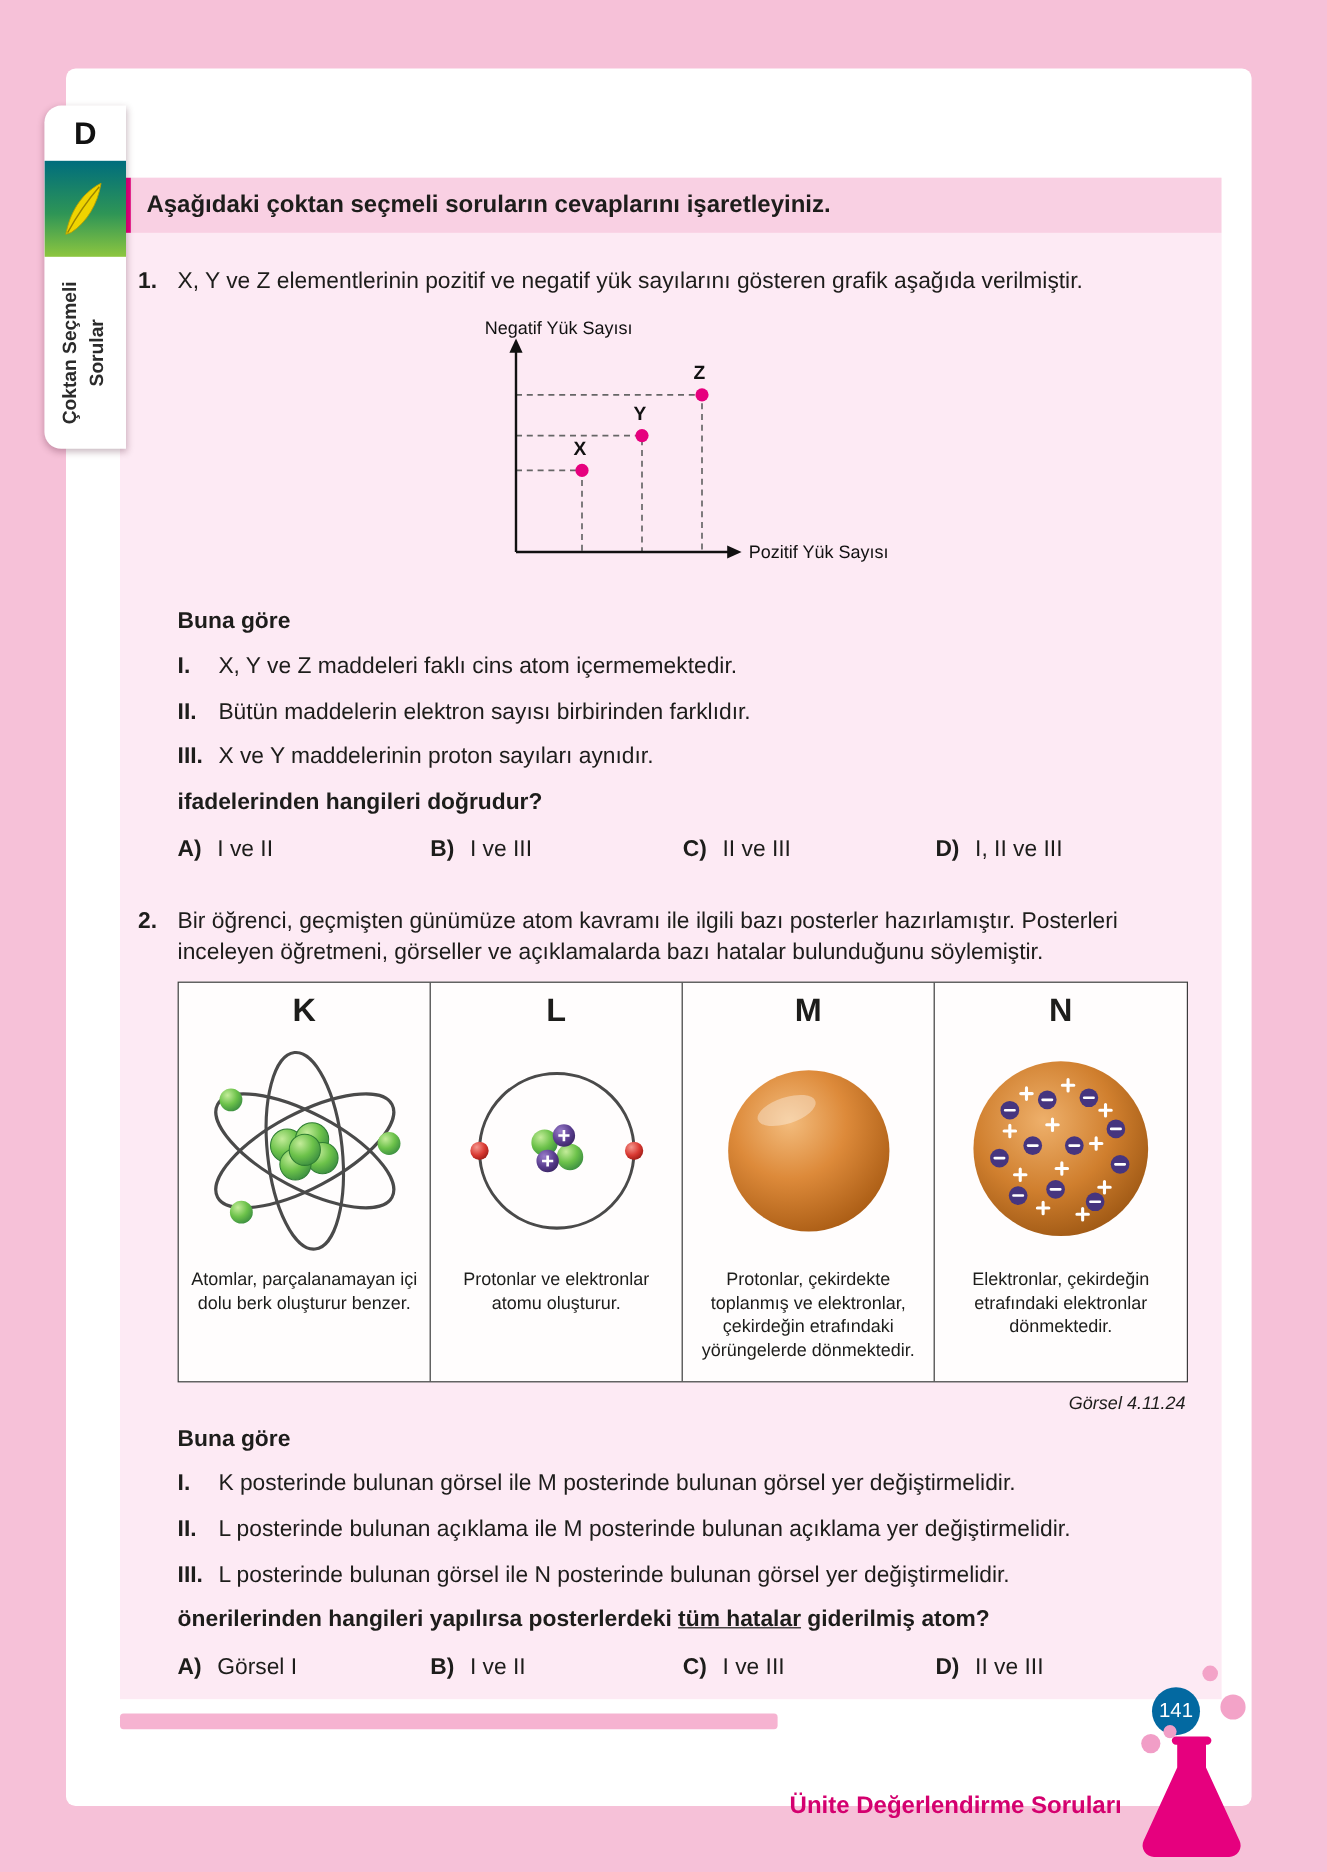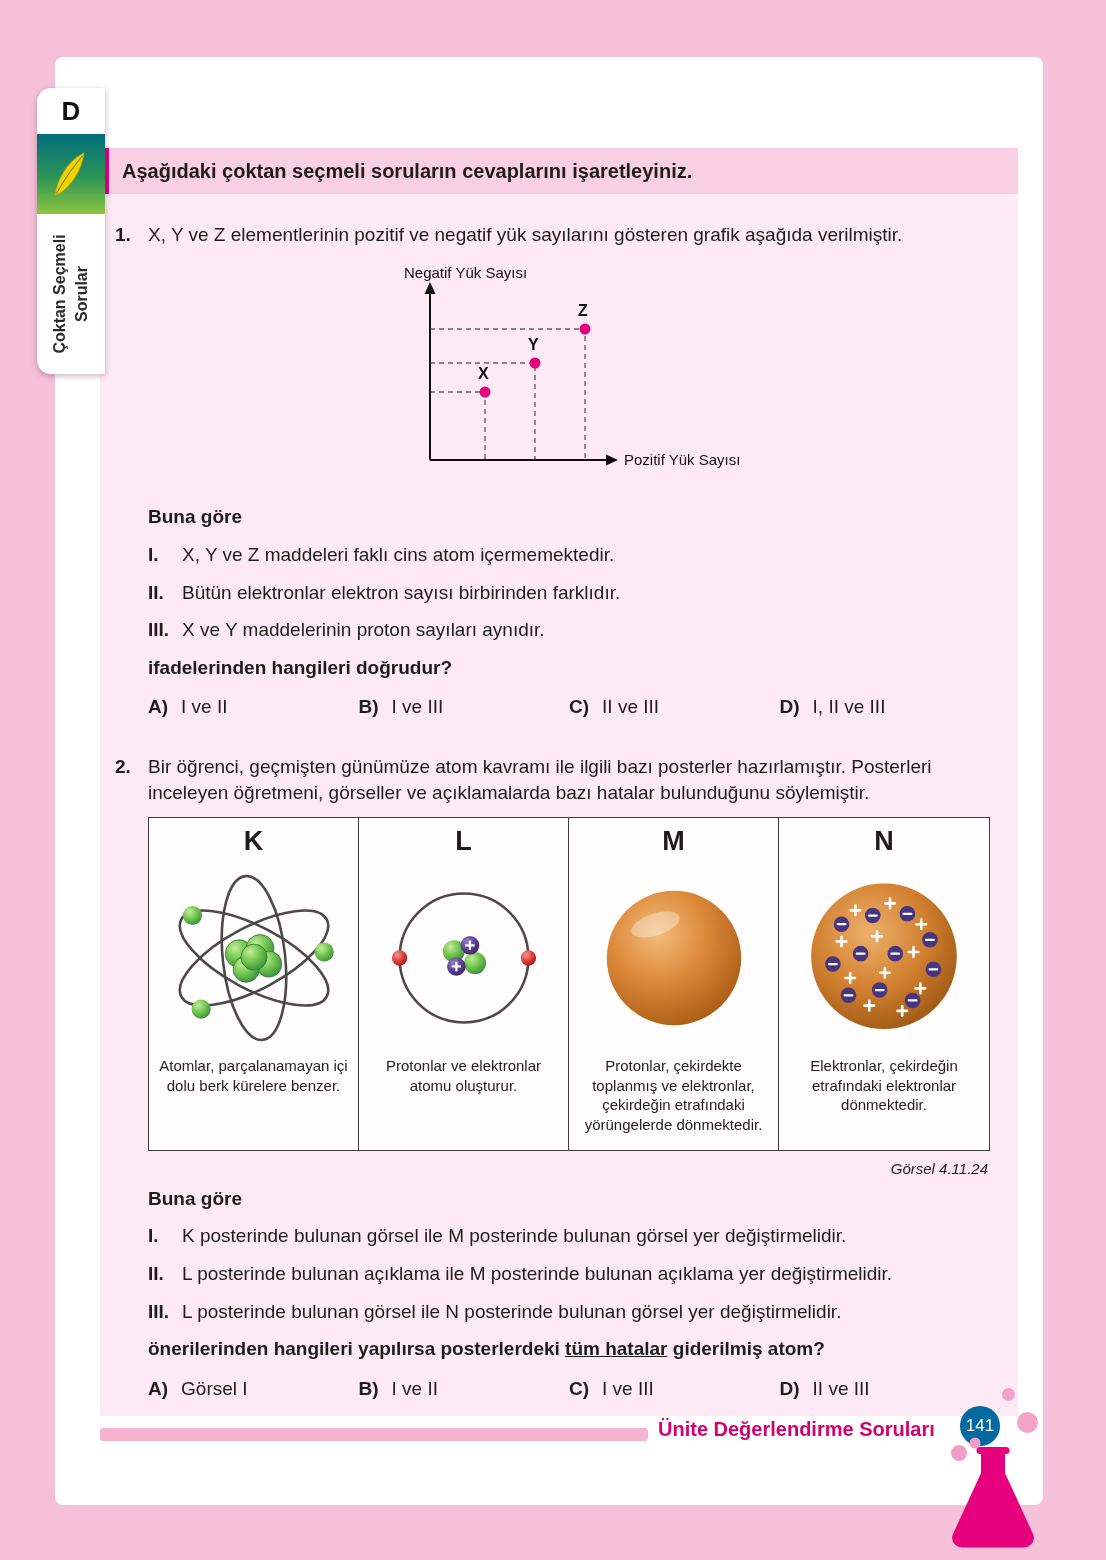--- a/index.html
+++ b/index.html
@@ -48,21 +48,21 @@
            display:flex; flex-direction:column; align-items:center; }
   .pcell:last-child { border-right:none; }
   .plabel { font-size:27px; font-weight:bold; margin-top:5px; }
   .pimg { height:196px; display:flex; align-items:center; justify-content:center; }
   .pcap { font-size:15px; text-align:center; padding:0 6px; line-height:1.32; font-weight:500; }
 
   .gcaption { text-align:right; font-style:italic; font-size:15px; margin:8px 2px 6px 0; }
 
   .fbar { position:absolute; left:45px; top:1371px; width:548px; height:13px;
           background:#f6b3d1; border-radius:3px; }
-  .flabel { position:absolute; left:603px; top:1361px; font-size:20px;
+  .flabel { position:absolute; left:603px; top:1437px; font-size:20px;
             font-weight:bold; color:#d4006f; }
   .pgnum { position:absolute; left:905px; top:1349px; width:40px; height:40px;
            border-radius:50%; background:#0369a1; color:#fff; font-weight:normal;
            font-size:17px; display:flex; align-items:center; justify-content:center; }
   .dot-sm { position:absolute; left:947px; top:1331px; width:13px; height:13px;
             border-radius:50%; background:#f3a3c8; }
   .dot-lg { position:absolute; left:962px; top:1355px; width:21px; height:21px;
             border-radius:50%; background:#f3a3c8; }
 
   .flask { position:absolute; left:933px; top:1437px; }
@@ -124,21 +124,21 @@
           </div>
 
           <div class="bold-line">Buna göre</div>
 
           <div class="statement">
             <span class="slabel">I.</span>
             <span class="stext">X, Y ve Z maddeleri faklı cins atom içermemektedir.</span>
           </div>
           <div class="statement">
             <span class="slabel">II.</span>
-            <span class="stext">Bütün elektronlar elektron sayısı birbirinden farklıdır.</span>
+            <span class="stext">Bütün maddelerin elektron sayısı birbirinden farklıdır.</span>
           </div>
           <div class="statement">
             <span class="slabel">III.</span>
             <span class="stext">X ve Y maddelerinin proton sayıları aynıdır.</span>
           </div>
 
           <div class="qline">ifadelerinden hangileri doğrudur?</div>
 
           <div class="options">
             <div class="opt">
@@ -189,21 +189,21 @@
                     <circle cx="112" cy="94" r="16" fill="url(#gGreenK)"></circle>
                     <circle cx="122" cy="112" r="15" fill="url(#gGreenK)"></circle>
                     <circle cx="96" cy="118" r="15" fill="url(#gGreenK)"></circle>
                     <circle cx="105" cy="104" r="15" fill="url(#gGreenK)"></circle>
                   </g>
                   <circle cx="34" cy="56" r="11" fill="url(#gGreenK)"></circle>
                   <circle cx="186" cy="98" r="11" fill="url(#gGreenK)"></circle>
                   <circle cx="44" cy="164" r="11" fill="url(#gGreenK)"></circle>
                 </svg>
               </div>
-              <div class="pcap">Atomlar, parçalanamayan içi dolu berk kürelere benzer.</div>
+              <div class="pcap">Atomlar, parçalanamayan içi dolu berk oluşturur benzer.</div>
             </div>
 
             <div class="pcell">
               <div class="plabel">L</div>
               <div class="pimg">
                 <svg width="178" height="178" viewBox="0 0 210 210">
                   <defs>
                     <radialGradient id="gGreenL" cx="35%" cy="30%" r="75%">
                       <stop offset="0%" stop-color="#c4ec9a"></stop>
                       <stop offset="55%" stop-color="#6cc24a"></stop>

